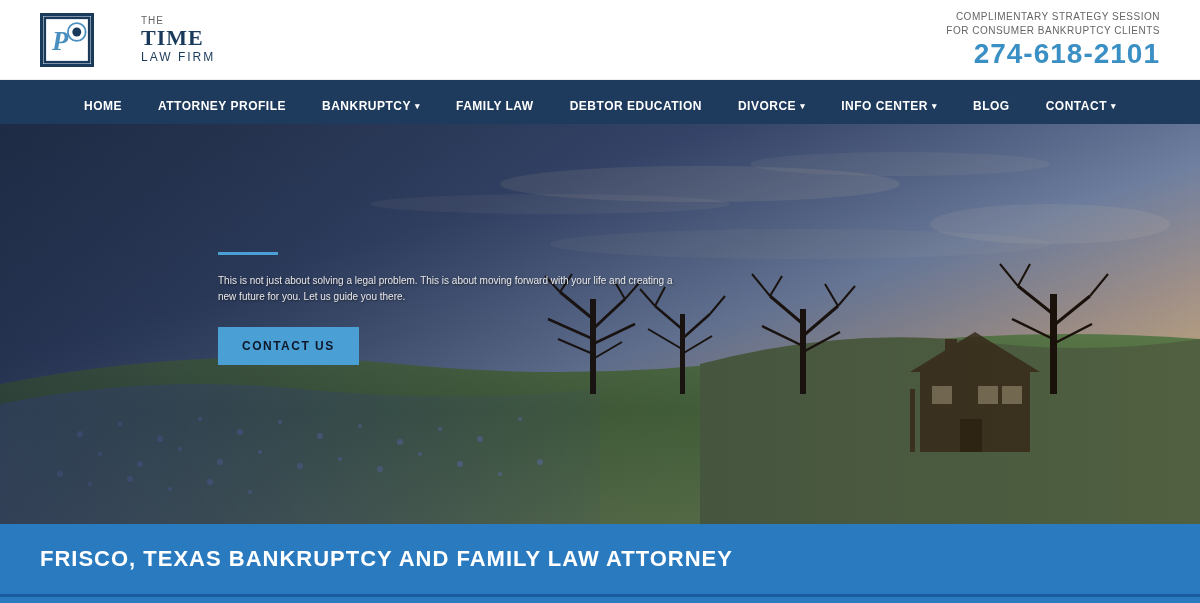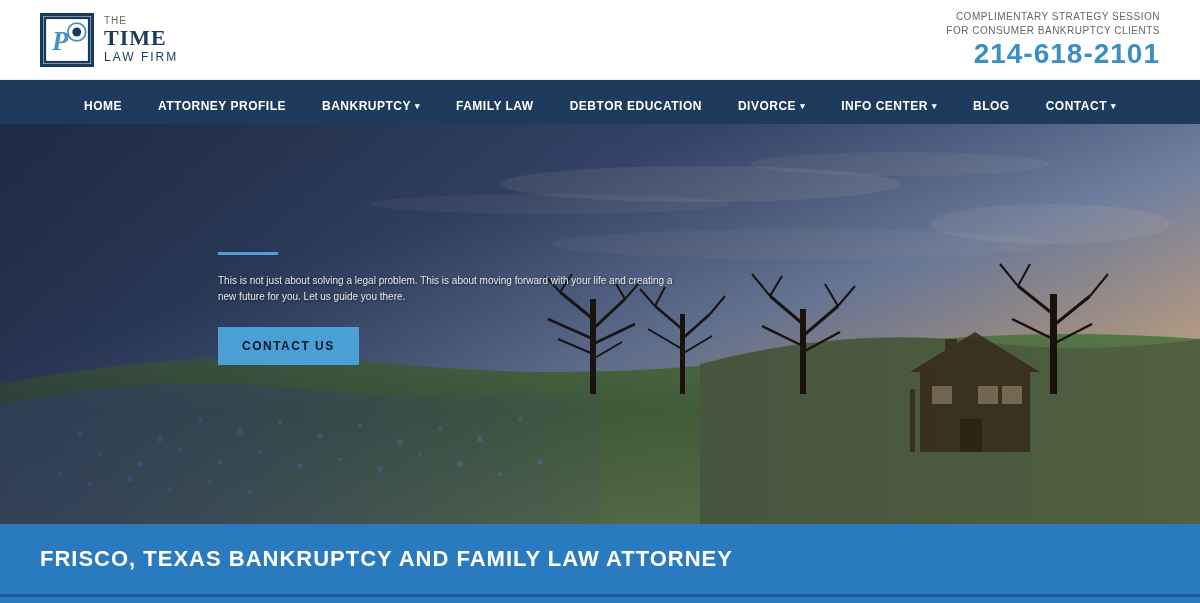--- a/index.html
+++ b/index.html
@@ -27,20 +27,21 @@
       display: flex;
       align-items: center;
       justify-content: center;
       position: relative;
       overflow: hidden;
     }
     .logo-text {
       display: flex;
       flex-direction: column;
       line-height: 1.1;
+      margin-left: 37px;
     }
     .logo-the {
       font-size: 10px;
       color: #666;
       text-transform: uppercase;
       letter-spacing: 1px;
     }
     .logo-page {
       font-size: 22px;
       font-weight: bold;
@@ -218,21 +219,21 @@
       <span class="logo-the">The</span>
       <span class="logo-page">TIME</span>
       <span class="logo-law-firm">Law Firm</span>
     </div>
   </div>
   <div class="header-right">
     <div class="header-promo">
       <span>COMPLIMENTARY STRATEGY SESSION</span><br>
       <span>FOR CONSUMER BANKRUPTCY CLIENTS</span>
     </div>
-    <div class="header-phone">214-618-2101</div>
+    <div class="header-phone">274-618-2101</div>
   </div>
 </header>
 
 <nav class="nav">
   <div class="nav-item">HOME</div>
   <div class="nav-item">ATTORNEY PROFILE</div>
   <div class="nav-item">
     <span>BANKRUPTCY</span>
     <span class="nav-chevron">▾</span>
   </div>

